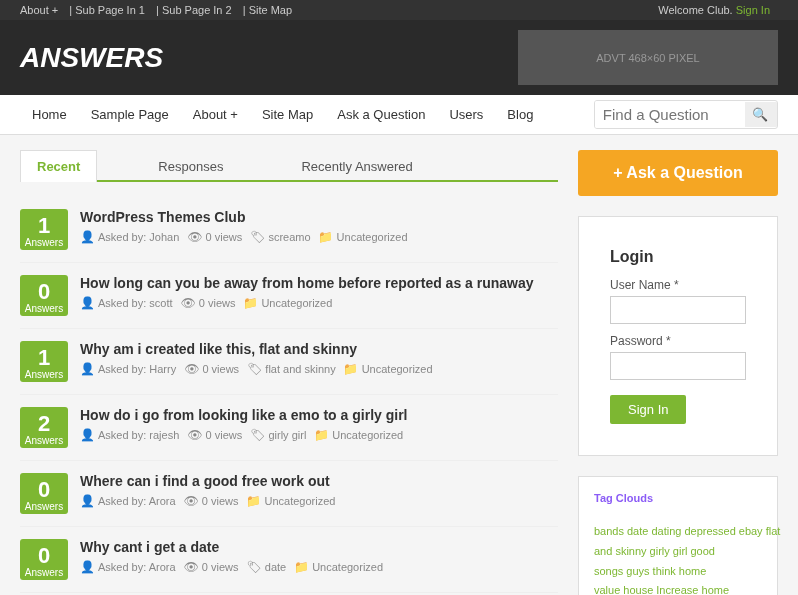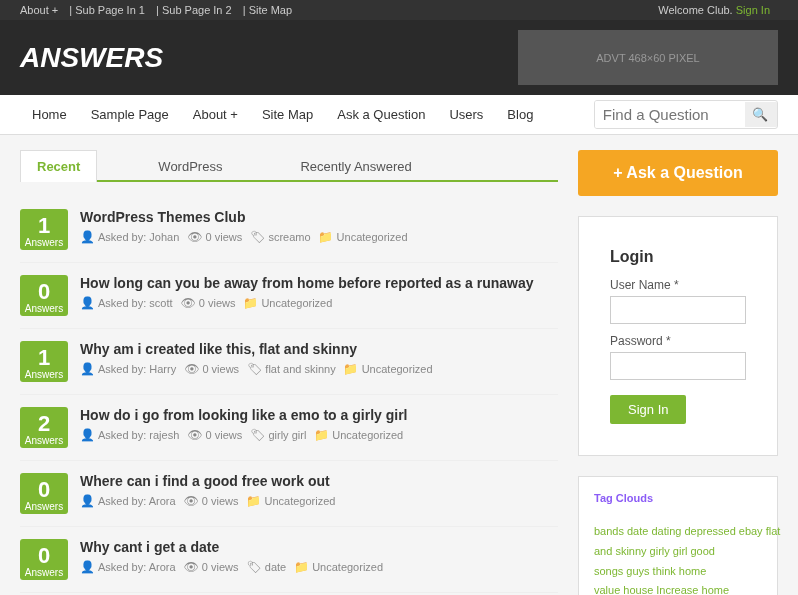--- a/index.html
+++ b/index.html
@@ -263,21 +263,21 @@
     <button>🔍</button>
   </div>
 </nav>
 
 <div class="page-wrap">
 
   <div class="main-content">
 
     <div class="tabs">
       <div class="tab active">Recent</div>
-      <div class="tab">WordPress</div>
+      <div class="tab">Responses</div>
       <div class="tab">Recently Answered</div>
     </div>
 
     <div id="questions-list">
         <div class="question-item">
       <div class="answer-count">
         <span class="num">1</span>
         <span class="label">Answers</span>
       </div>
       <div class="question-body">

